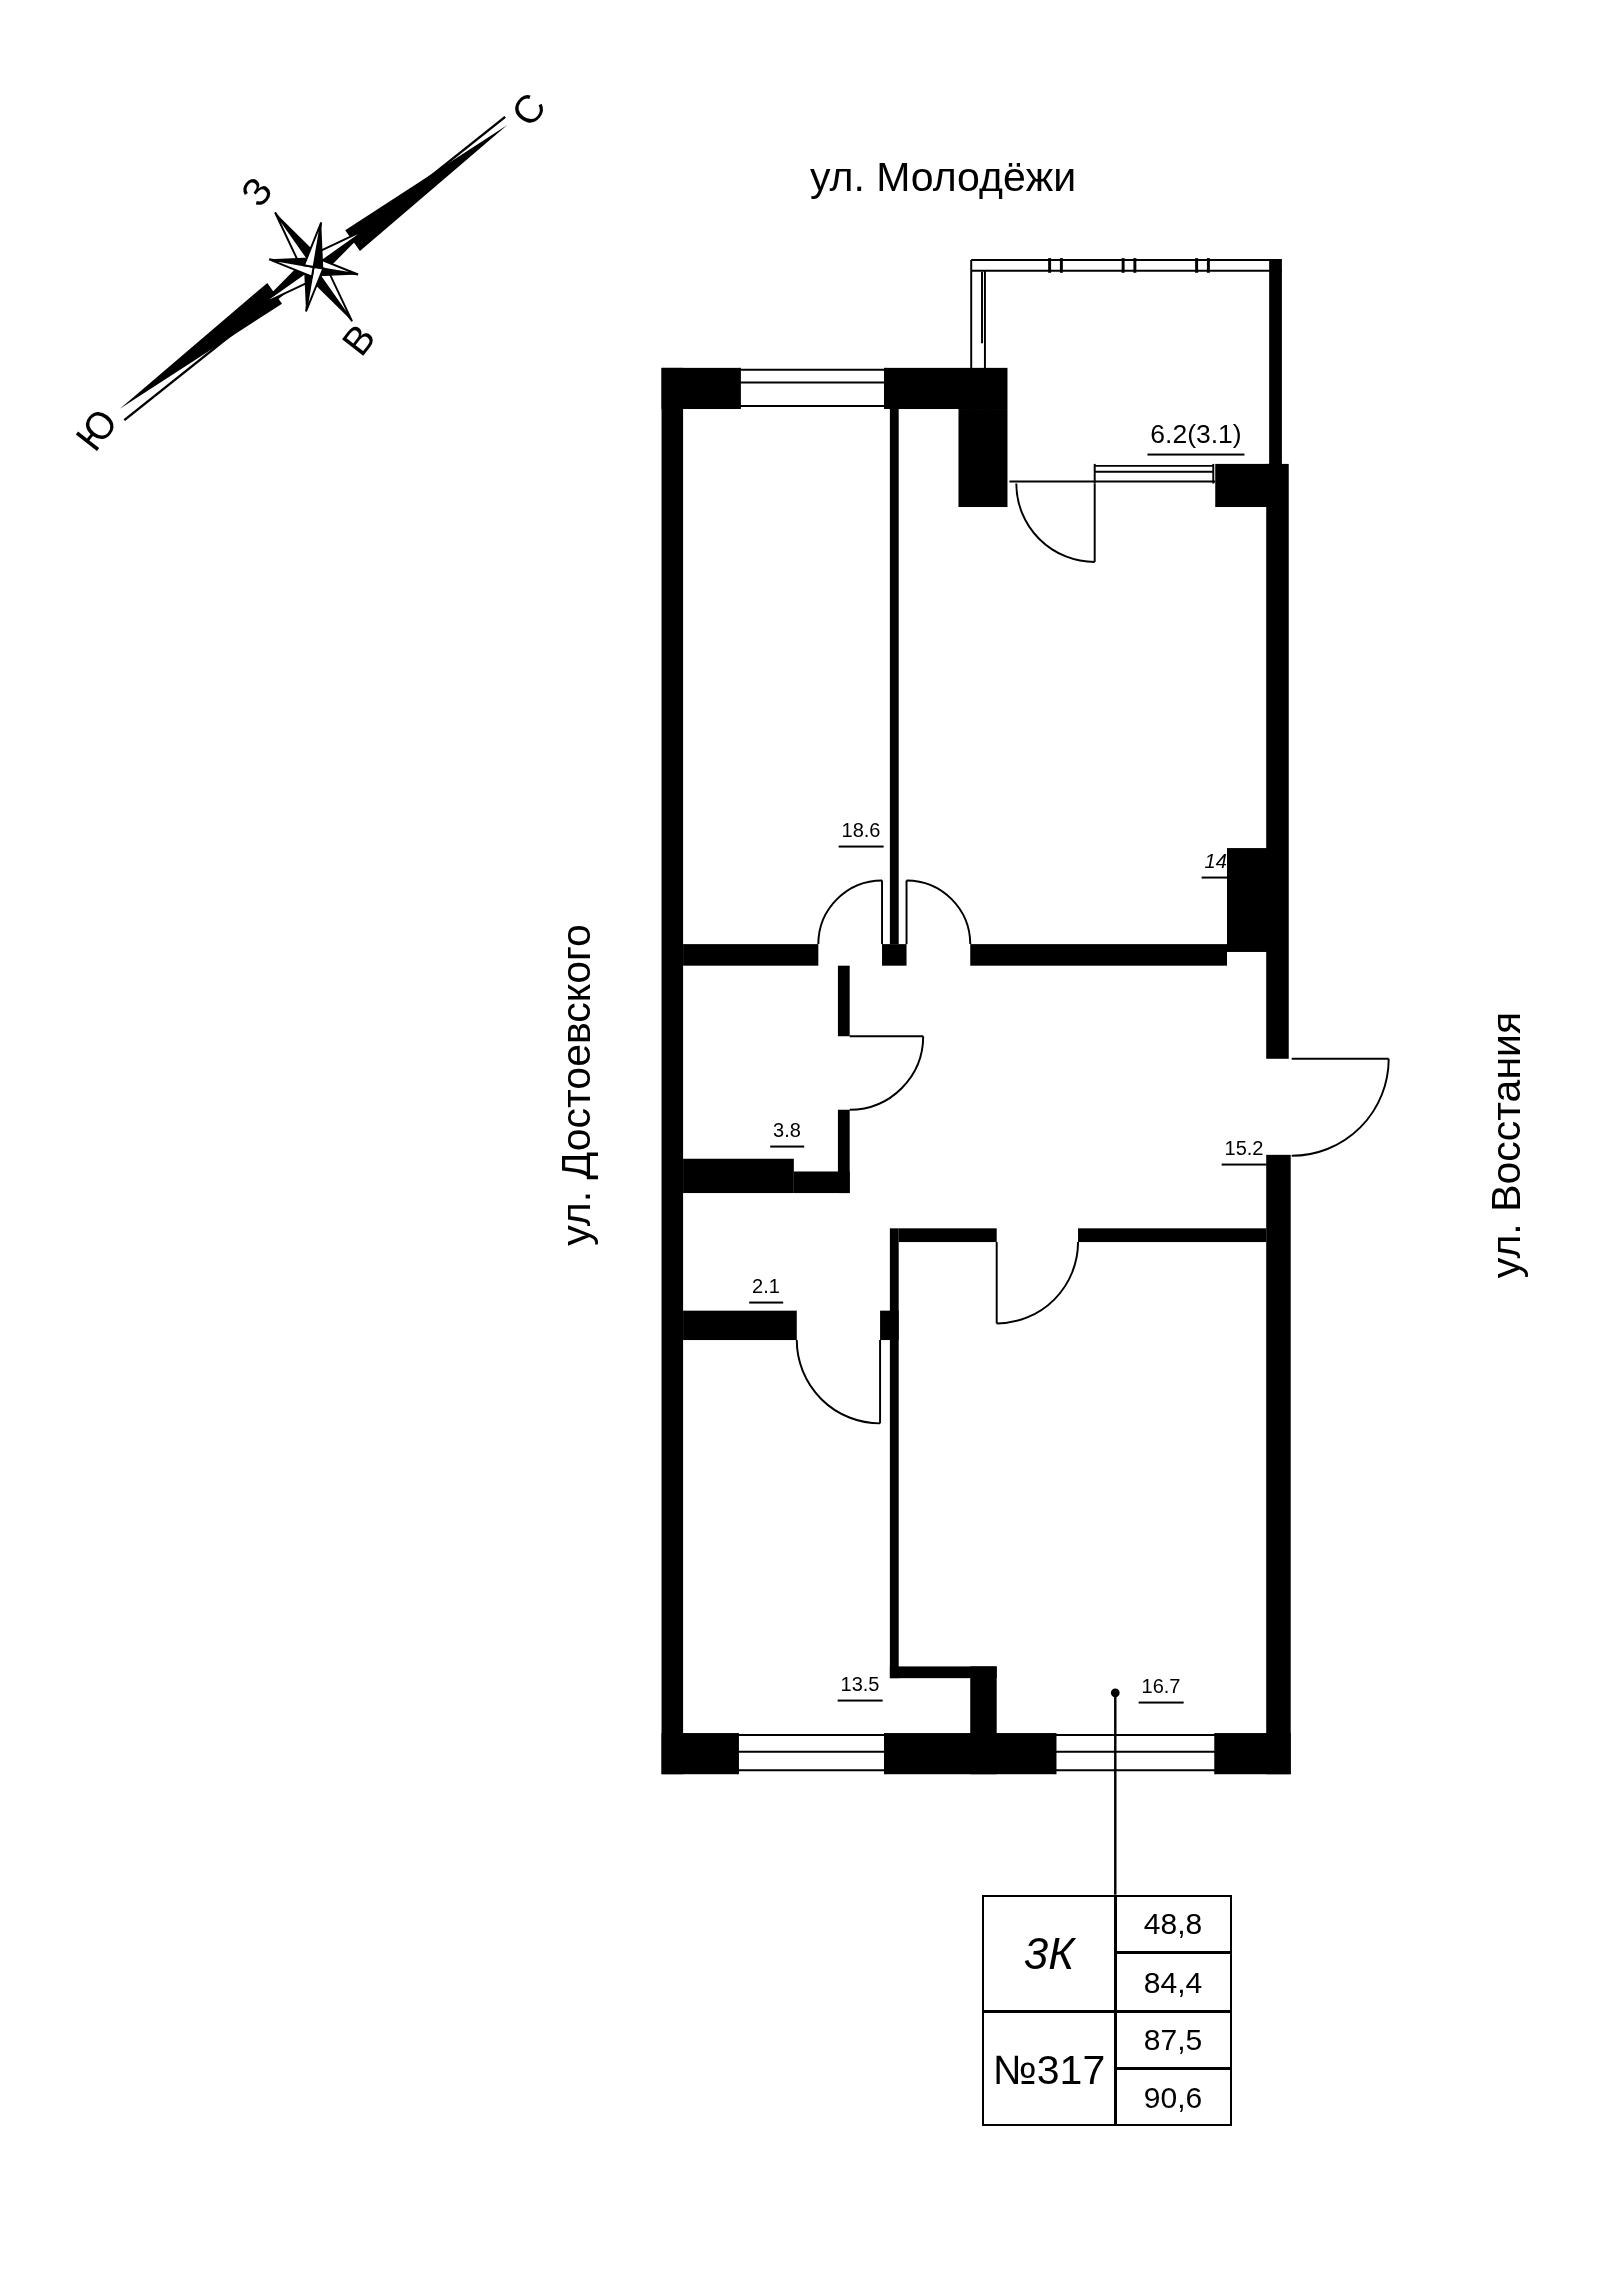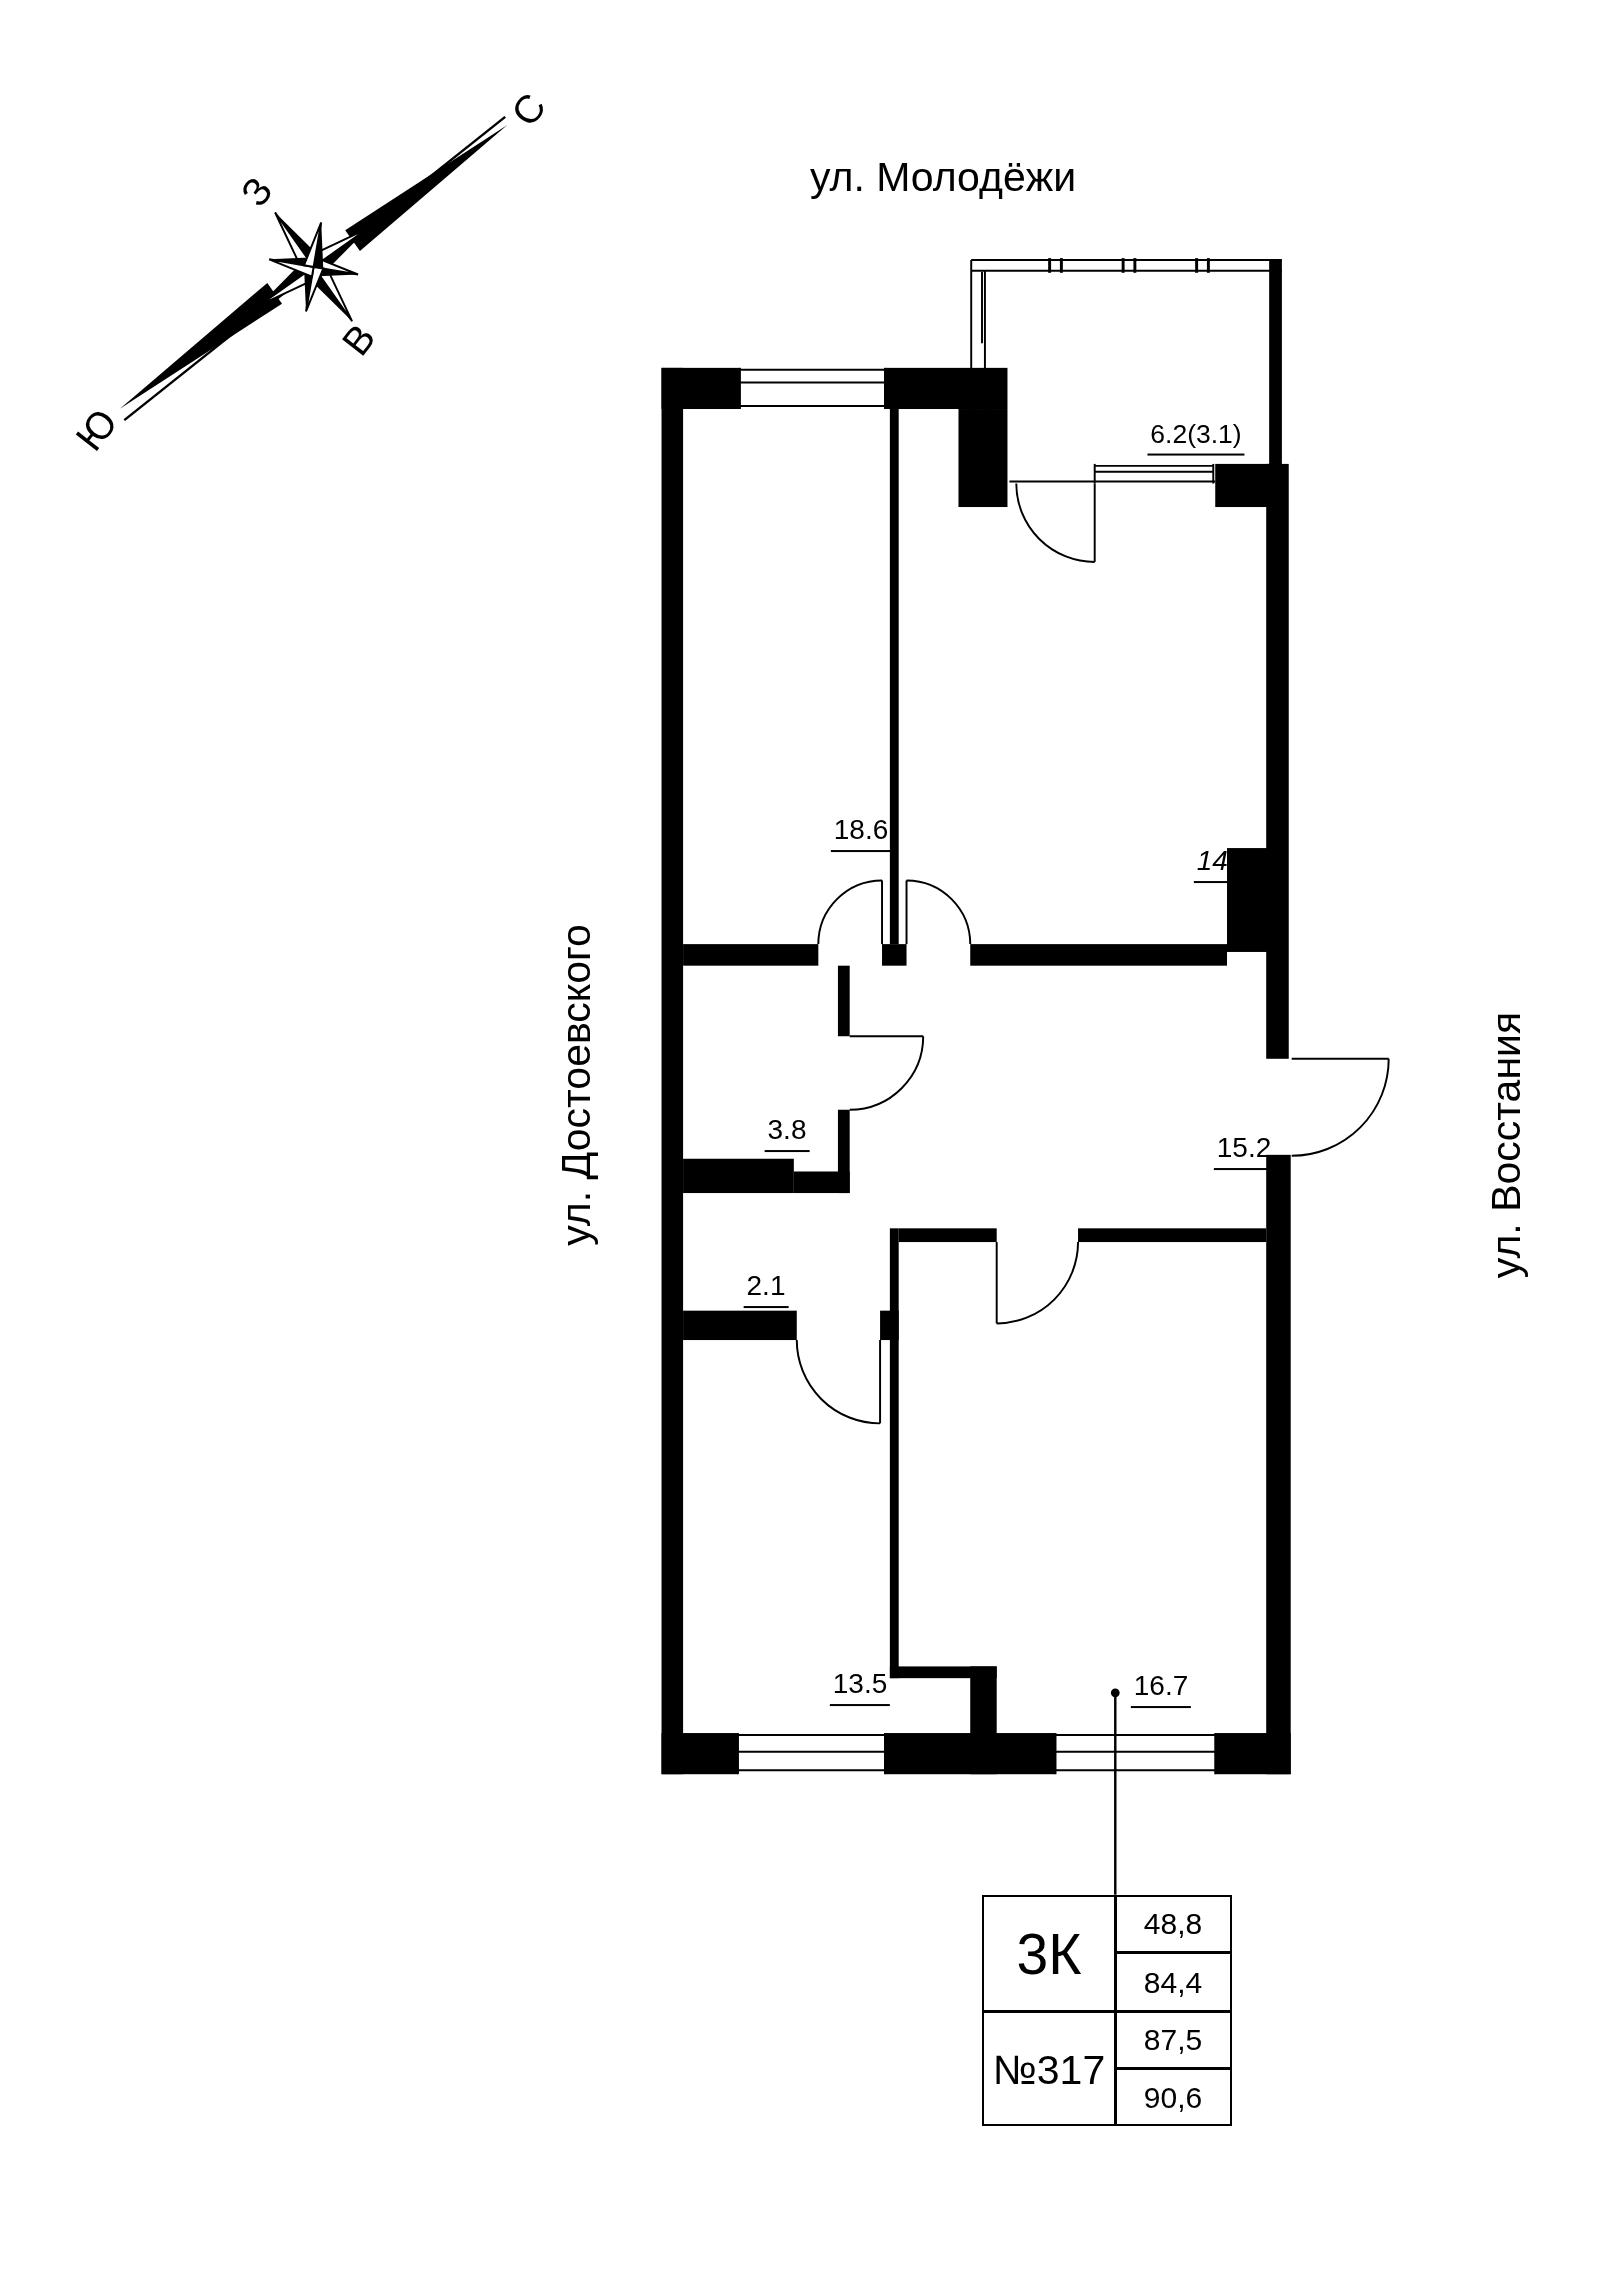--- a/index.html
+++ b/index.html
@@ -1,29 +1,29 @@
 <!DOCTYPE html>
 <html><head>
 <meta charset="utf-8">
 <style>
   html,body{margin:0;padding:0;background:#ffffff;}
   #stage{position:relative;width:1620px;height:2293px;background:#ffffff;overflow:hidden;
          font-family:"Liberation Sans","DejaVu Sans",sans-serif;color:#000;}
   #plan-svg{position:absolute;left:0;top:0;width:1620px;height:2293px;}
   .street{position:absolute;font-size:41px;white-space:nowrap;transform:translate(-50%,-50%);}
   .street.vert{transform:translate(-50%,-50%) rotate(-90deg);}
-  .room-label{position:absolute;font-size:28px;white-space:nowrap;
+  .room-label{position:absolute;font-size:20px;white-space:nowrap;
               transform:translate(-50%,-50%);border-bottom:2.9px solid #000;padding:0 2.9px 3.9px 2.9px;}
   .room-label.small{font-size:26.5px;}
   .compass-letter{position:absolute;font-size:39px;transform:translate(-50%,-50%) rotate(-52deg);}
   
   .tbl-line{position:absolute;background:#000;}
   .tbl-border{position:absolute;border:2.9px solid #000;background:transparent;}
   .tbl-text{position:absolute;transform:translate(-50%,-50%);white-space:nowrap;}
-  .t-big{font-size:57px;}
+  .t-big{font-size:44px;font-style:italic;}
   .t-num{font-size:30px;}
   .t-unit{font-size:41px;}
 </style>
 </head>
 <body>
 
 <div id="stage">
 
   <svg id="plan-svg" viewBox="0 0 1653 2339">
 

